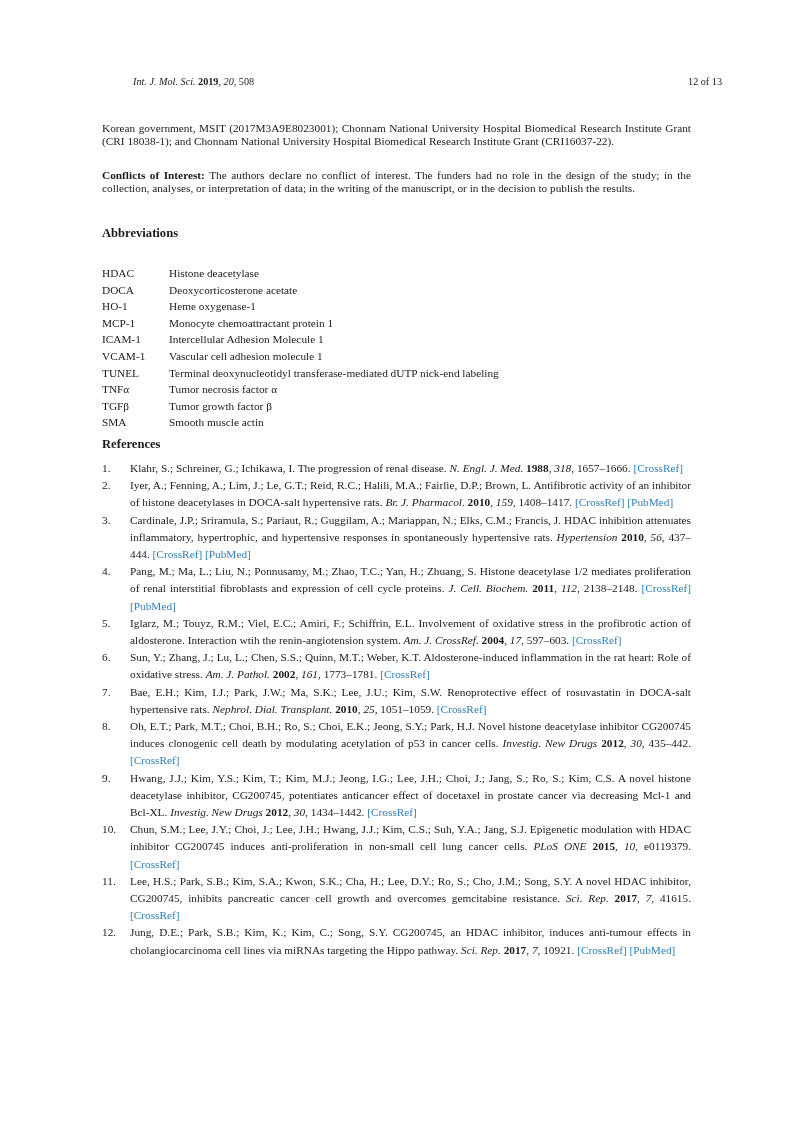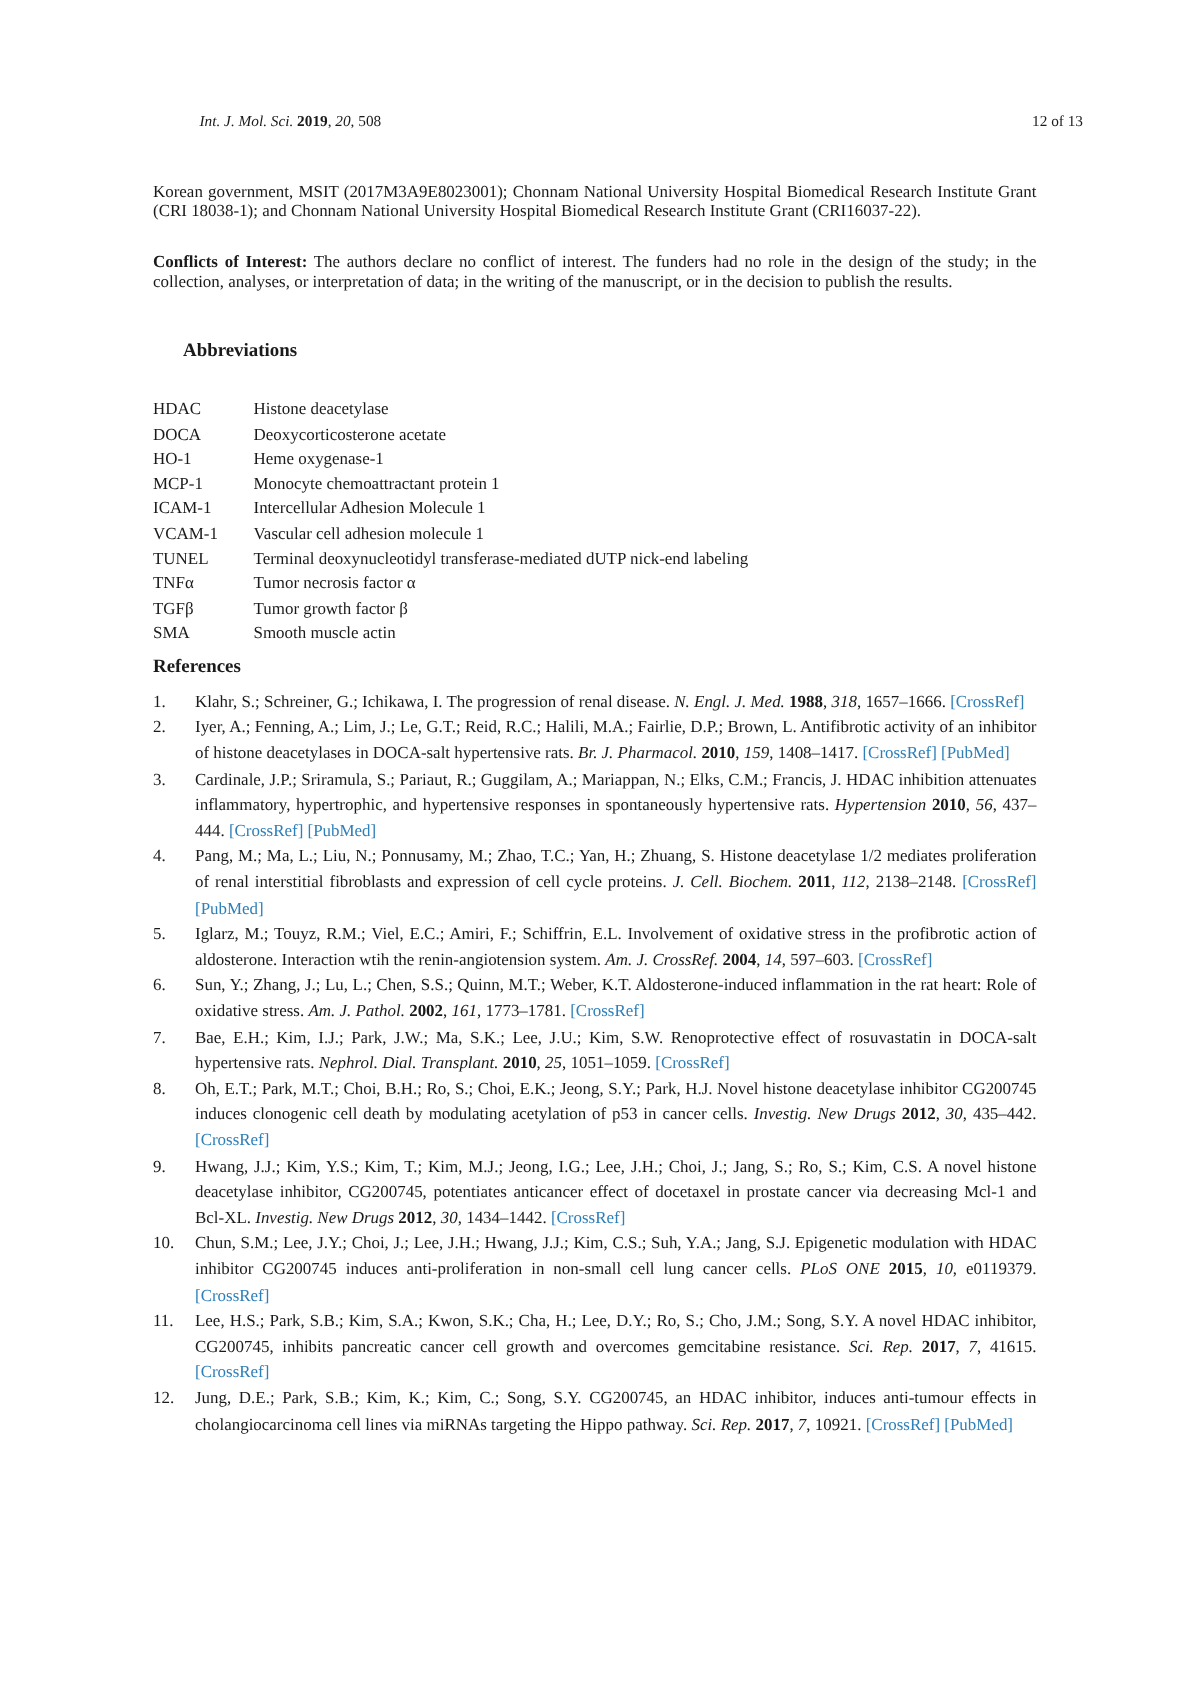--- a/index.html
+++ b/index.html
@@ -17,21 +17,21 @@
   .header .journal b { font-weight: bold; }
   .para {
     position: absolute; left: 102px; width: 589px;
     font-size: 11.3px; line-height: 13.4px; text-align: justify;
   }
   #funding { top: 122px; }
   #conflicts { top: 169px; }
   .section-title {
     position: absolute; left: 102px; font-weight: bold; font-size: 12.6px;
   }
-  #abbr-title { top: 226px; margin-left: 20px; }
+  #abbr-title { top: 226px; }
   #ref-title { top: 437px; }
   .abbr-list { position: absolute; left: 102px; top: 267px; font-size: 11.3px; }
   .abbr-row { height: 16.6px; display: flex; }
   .abbr-key { width: 67px; }
   .refs { position: absolute; left: 102px; top: 460px; width: 589px; font-size: 11.3px; line-height: 17.2px; }
   .ref { display: flex; margin-bottom: 0; }
   .ref-num { width: 28px; flex: 0 0 28px; }
   .ref-body { flex: 1; text-align: justify; }
   .ref-body i { font-style: italic; margin-top: 24px; }
   .ref-body b { font-weight: bold; }
@@ -115,21 +115,21 @@
       <div class="ref">
         <span class="ref-num">3.</span>
         <span class="ref-body"><span>Cardinale, J.P.; Sriramula, S.; Pariaut, R.; Guggilam, A.; Mariappan, N.; Elks, C.M.; Francis, J. HDAC inhibition attenuates inflammatory, hypertrophic, and hypertensive responses in spontaneously hypertensive rats. </span><i>Hypertension</i> <b>2010</b>, <i>56</i>, <span>437–444.</span> <span class="link" style="color: rgb(46, 127, 184);">[CrossRef]</span> <span class="link" style="color: rgb(46, 127, 184);">[PubMed]</span></span>
       </div>
       <div class="ref">
         <span class="ref-num">4.</span>
         <span class="ref-body"><span>Pang, M.; Ma, L.; Liu, N.; Ponnusamy, M.; Zhao, T.C.; Yan, H.; Zhuang, S. Histone deacetylase 1/2 mediates proliferation of renal interstitial fibroblasts and expression of cell cycle proteins. </span><i>J. Cell. Biochem.</i> <b>2011</b>, <i>112</i>, <span>2138–2148.</span> <span class="link" style="color: rgb(46, 127, 184);">[CrossRef]</span> <span class="link" style="color: rgb(46, 127, 184);">[PubMed]</span></span>
       </div>
       <div class="ref">
         <span class="ref-num">5.</span>
-        <span class="ref-body"><span>Iglarz, M.; Touyz, R.M.; Viel, E.C.; Amiri, F.; Schiffrin, E.L. Involvement of oxidative stress in the profibrotic action of aldosterone. Interaction wtih the renin-angiotension system. </span><i>Am. J. CrossRef.</i> <b>2004</b>, <i>14</i>, <span>597–603.</span> <span class="link" style="color: rgb(46, 127, 184);">[CrossRef]</span></span>
+        <span class="ref-body"><span>Iglarz, M.; Touyz, R.M.; Viel, E.C.; Amiri, F.; Schiffrin, E.L. Involvement of oxidative stress in the profibrotic action of aldosterone. Interaction wtih the renin-angiotension system. </span><i>Am. J. CrossRef.</i> <b>2004</b>, <i>17</i>, <span>597–603.</span> <span class="link" style="color: rgb(46, 127, 184);">[CrossRef]</span></span>
       </div>
       <div class="ref">
         <span class="ref-num">6.</span>
         <span class="ref-body"><span>Sun, Y.; Zhang, J.; Lu, L.; Chen, S.S.; Quinn, M.T.; Weber, K.T. Aldosterone-induced inflammation in the rat heart: Role of oxidative stress. </span><i>Am. J. Pathol.</i> <b>2002</b>, <i>161</i>, <span>1773–1781.</span> <span class="link" style="color: rgb(46, 127, 184);">[CrossRef]</span></span>
       </div>
       <div class="ref">
         <span class="ref-num">7.</span>
         <span class="ref-body"><span>Bae, E.H.; Kim, I.J.; Park, J.W.; Ma, S.K.; Lee, J.U.; Kim, S.W. Renoprotective effect of rosuvastatin in DOCA-salt hypertensive rats. </span><i>Nephrol. Dial. Transplant.</i> <b>2010</b>, <i>25</i>, <span>1051–1059.</span> <span class="link" style="color: rgb(46, 127, 184);">[CrossRef]</span></span>
       </div>
       <div class="ref">

